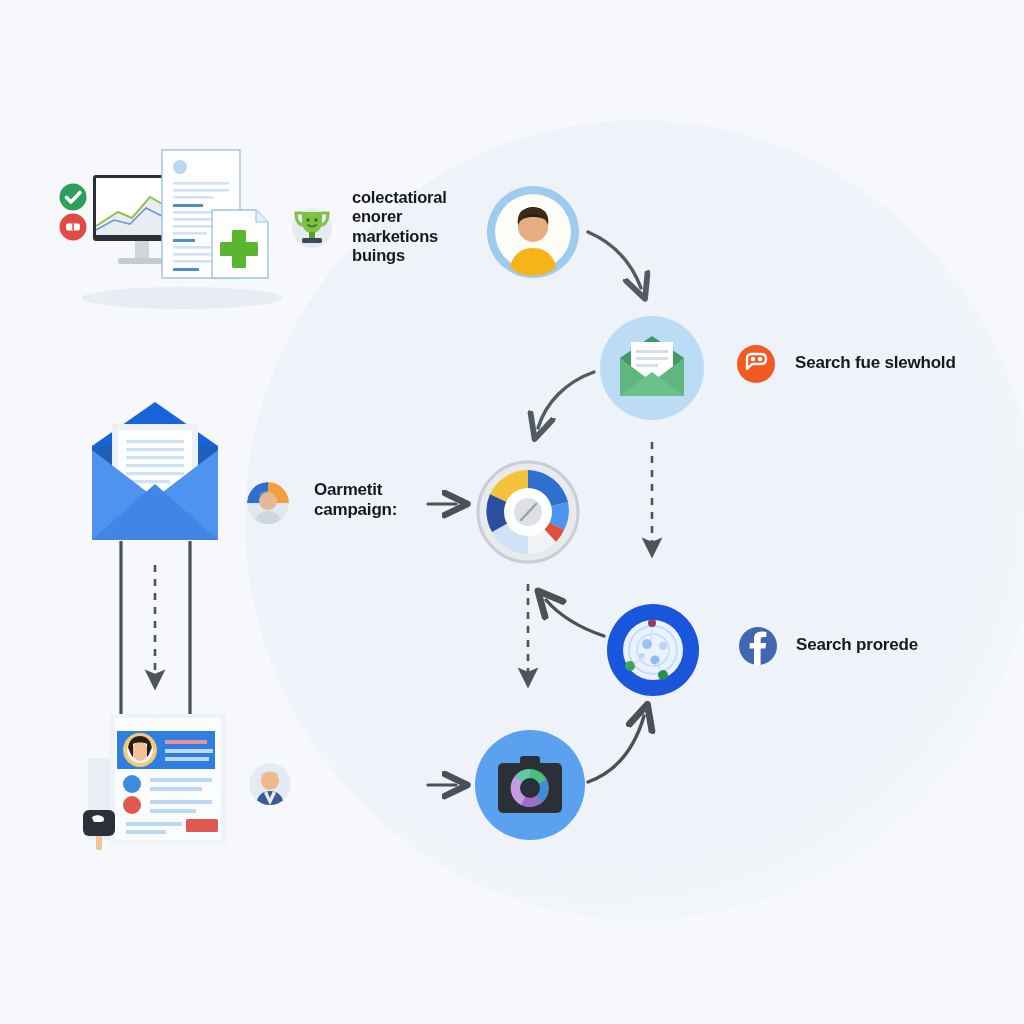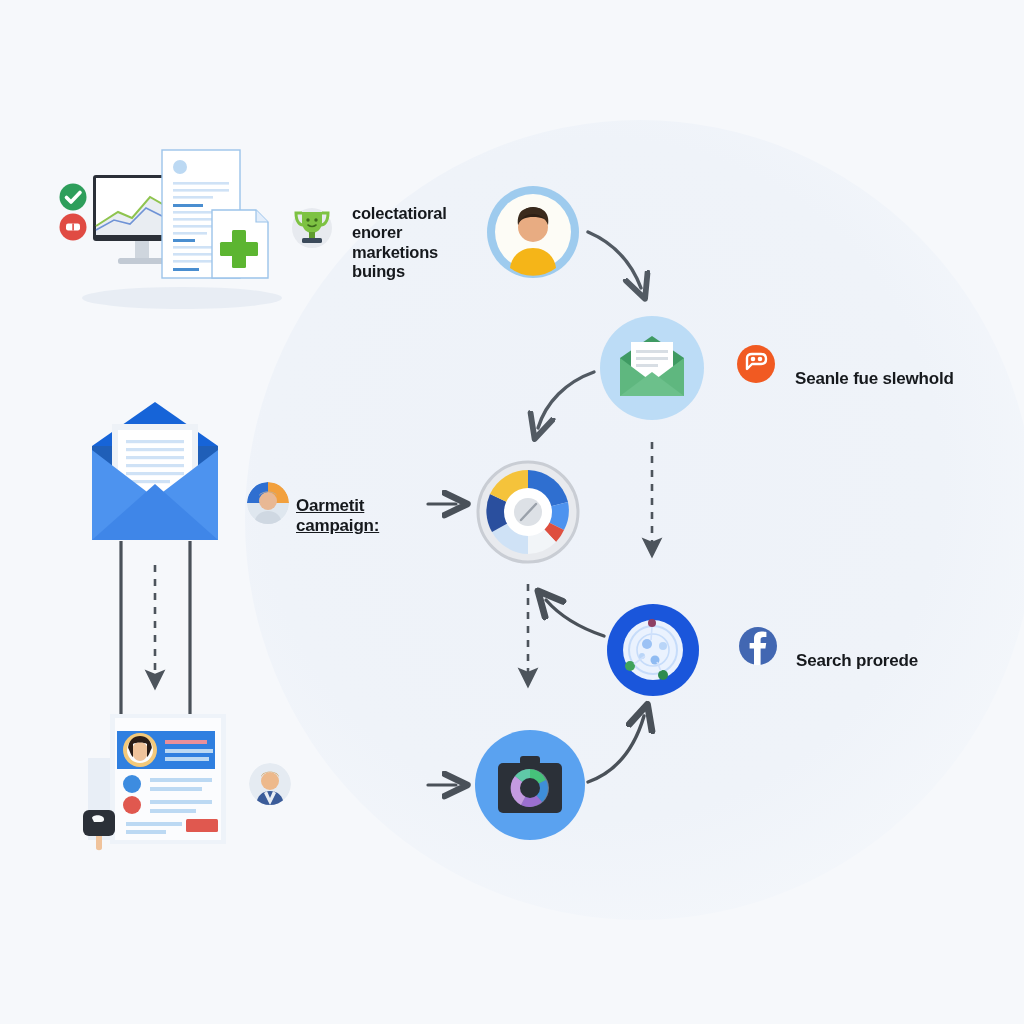--- a/index.html
+++ b/index.html
@@ -12,21 +12,21 @@
   #stage{position:absolute;inset:0;}
   .bg-blob{
     position:absolute;left:245px;top:120px;width:790px;height:800px;
     border-radius:50%;
     background:radial-gradient(circle at 45% 45%, #eef2f9 0%, #eff3f9 55%, #f4f7fb 78%, rgba(246,248,251,0) 100%);
   }
   .abs{position:absolute;}
   svg.layer{position:absolute;left:0;top:0;width:1024px;height:1024px;overflow:visible;}
   .lbl{
     position:absolute;color:#16191d;font-weight:700;line-height:1.17;
-    letter-spacing:-0.2px;white-space:pre-line;margin-top:16px;
+    letter-spacing:-0.2px;white-space:pre-line;
   }
   .lbl.sz1{font-size:16.5px;}
   .lbl.sz2{font-size:17px;}
   .mini-av{position:absolute;border-radius:50%;overflow:hidden;}
 </style>
 </head>
 <body>
 
 <div id="stage">
 
@@ -155,21 +155,21 @@
     <path d="M22,44 L54,68 L86,44 L86,82 L22,82 Z" fill="#5fb77f"></path>
     <path d="M22,82 L54,58 L86,82 Z" fill="#6cc08b"></path>
   </svg>
 
   <svg class="abs" style="left:736px;top:344px;" width="40" height="40" viewBox="0 0 40 40">
     <circle cx="20" cy="20" r="19" fill="#f15a22"></circle>
     <path d="M11,14 C11,11.5 13,10 16,10 L25,10 C28,10 30,12 30,15 C30,18 28,20 25,20 L16,20 L11,25 Z" fill="none" stroke="#ffffff" stroke-width="2.4" stroke-linejoin="round"></path>
     <circle cx="17" cy="15" r="2.3" fill="#ffffff"></circle>
       <circle cx="24" cy="15" r="2.3" fill="#ffffff"></circle>
   </svg>
-  <div class="lbl sz2" style="left:795px;top:353px;width:230px;">Seanle fue slewhold</div>
+  <div class="lbl sz2" style="left:795px;top:353px;width:230px;">Search fue slewhold</div>
 
   <svg class="abs" style="left:88px;top:394px;" width="134" height="150" viewBox="0 0 134 150">
     <path d="M4,52 L67,8 L130,52 L130,56 L4,56 Z" fill="#1664d8"></path>
     <path d="M4,52 L30,52 L30,110 L4,110 Z" fill="#1f5fb8"></path>
     <path d="M130,52 L104,52 L104,110 L130,110 Z" fill="#1f5fb8"></path>
     <rect x="24" y="30" width="86" height="78" fill="#eef2f7"></rect>
     <rect x="30" y="36" width="74" height="72" fill="#ffffff"></rect>
     <g fill="#cfe2f6">
       <rect x="38" y="46" width="58" height="3.2"></rect>
         <rect x="38" y="54" width="58" height="3.2"></rect>
@@ -183,21 +183,21 @@
   </svg>
 
   <svg class="mini-av" style="left:247px;top:482px;" width="42" height="42" viewBox="0 0 42 42">
     <circle cx="21" cy="21" r="21" fill="#dfe7ef"></circle>
     <path d="M0,21 A21,21 0 0 1 21,0 L21,21 Z" fill="#2f6fd0"></path>
     <path d="M21,0 A21,21 0 0 1 42,21 L21,21 Z" fill="#f2a03d"></path>
     <circle cx="21" cy="19" r="9" fill="#e8b894"></circle>
     <path d="M12,14 C13,8 29,8 30,14 C28,11 24,10 21,10 C18,10 14,11 12,14 Z" fill="#b8b0a6"></path>
     <path d="M21,29 C13,29 8,34 7,42 L35,42 C34,34 29,29 21,29 Z" fill="#cfd8e2"></path>
   </svg>
-  <div class="lbl sz2" style="left:296px;top:480px;width:130px;text-decoration:underline;">Oarmetit
+  <div class="lbl sz2" style="left:314px;top:480px;width:130px;">Oarmetit
 campaign:</div>
 
   <svg class="abs" style="left:476px;top:460px;" width="104" height="104" viewBox="0 0 104 104">
     <circle cx="52" cy="52" r="50" fill="#e8eaee"></circle>
     <circle cx="52" cy="52" r="50" fill="none" stroke="#c9cdd4" stroke-width="3"></circle>
     <g>
       <path d="M52,52 L52,10 A42,42 0 0 1 92,42 Z" fill="#2f6fd0"></path>
       <path d="M52,52 L92,42 A42,42 0 0 1 88,70 Z" fill="#4d93ef"></path>
       <path d="M52,52 L88,70 A42,42 0 0 1 80,82 Z" fill="#de4f3f"></path>
       <path d="M52,52 L80,82 A42,42 0 0 1 52,94 Z" fill="#f2f5f8"></path>

